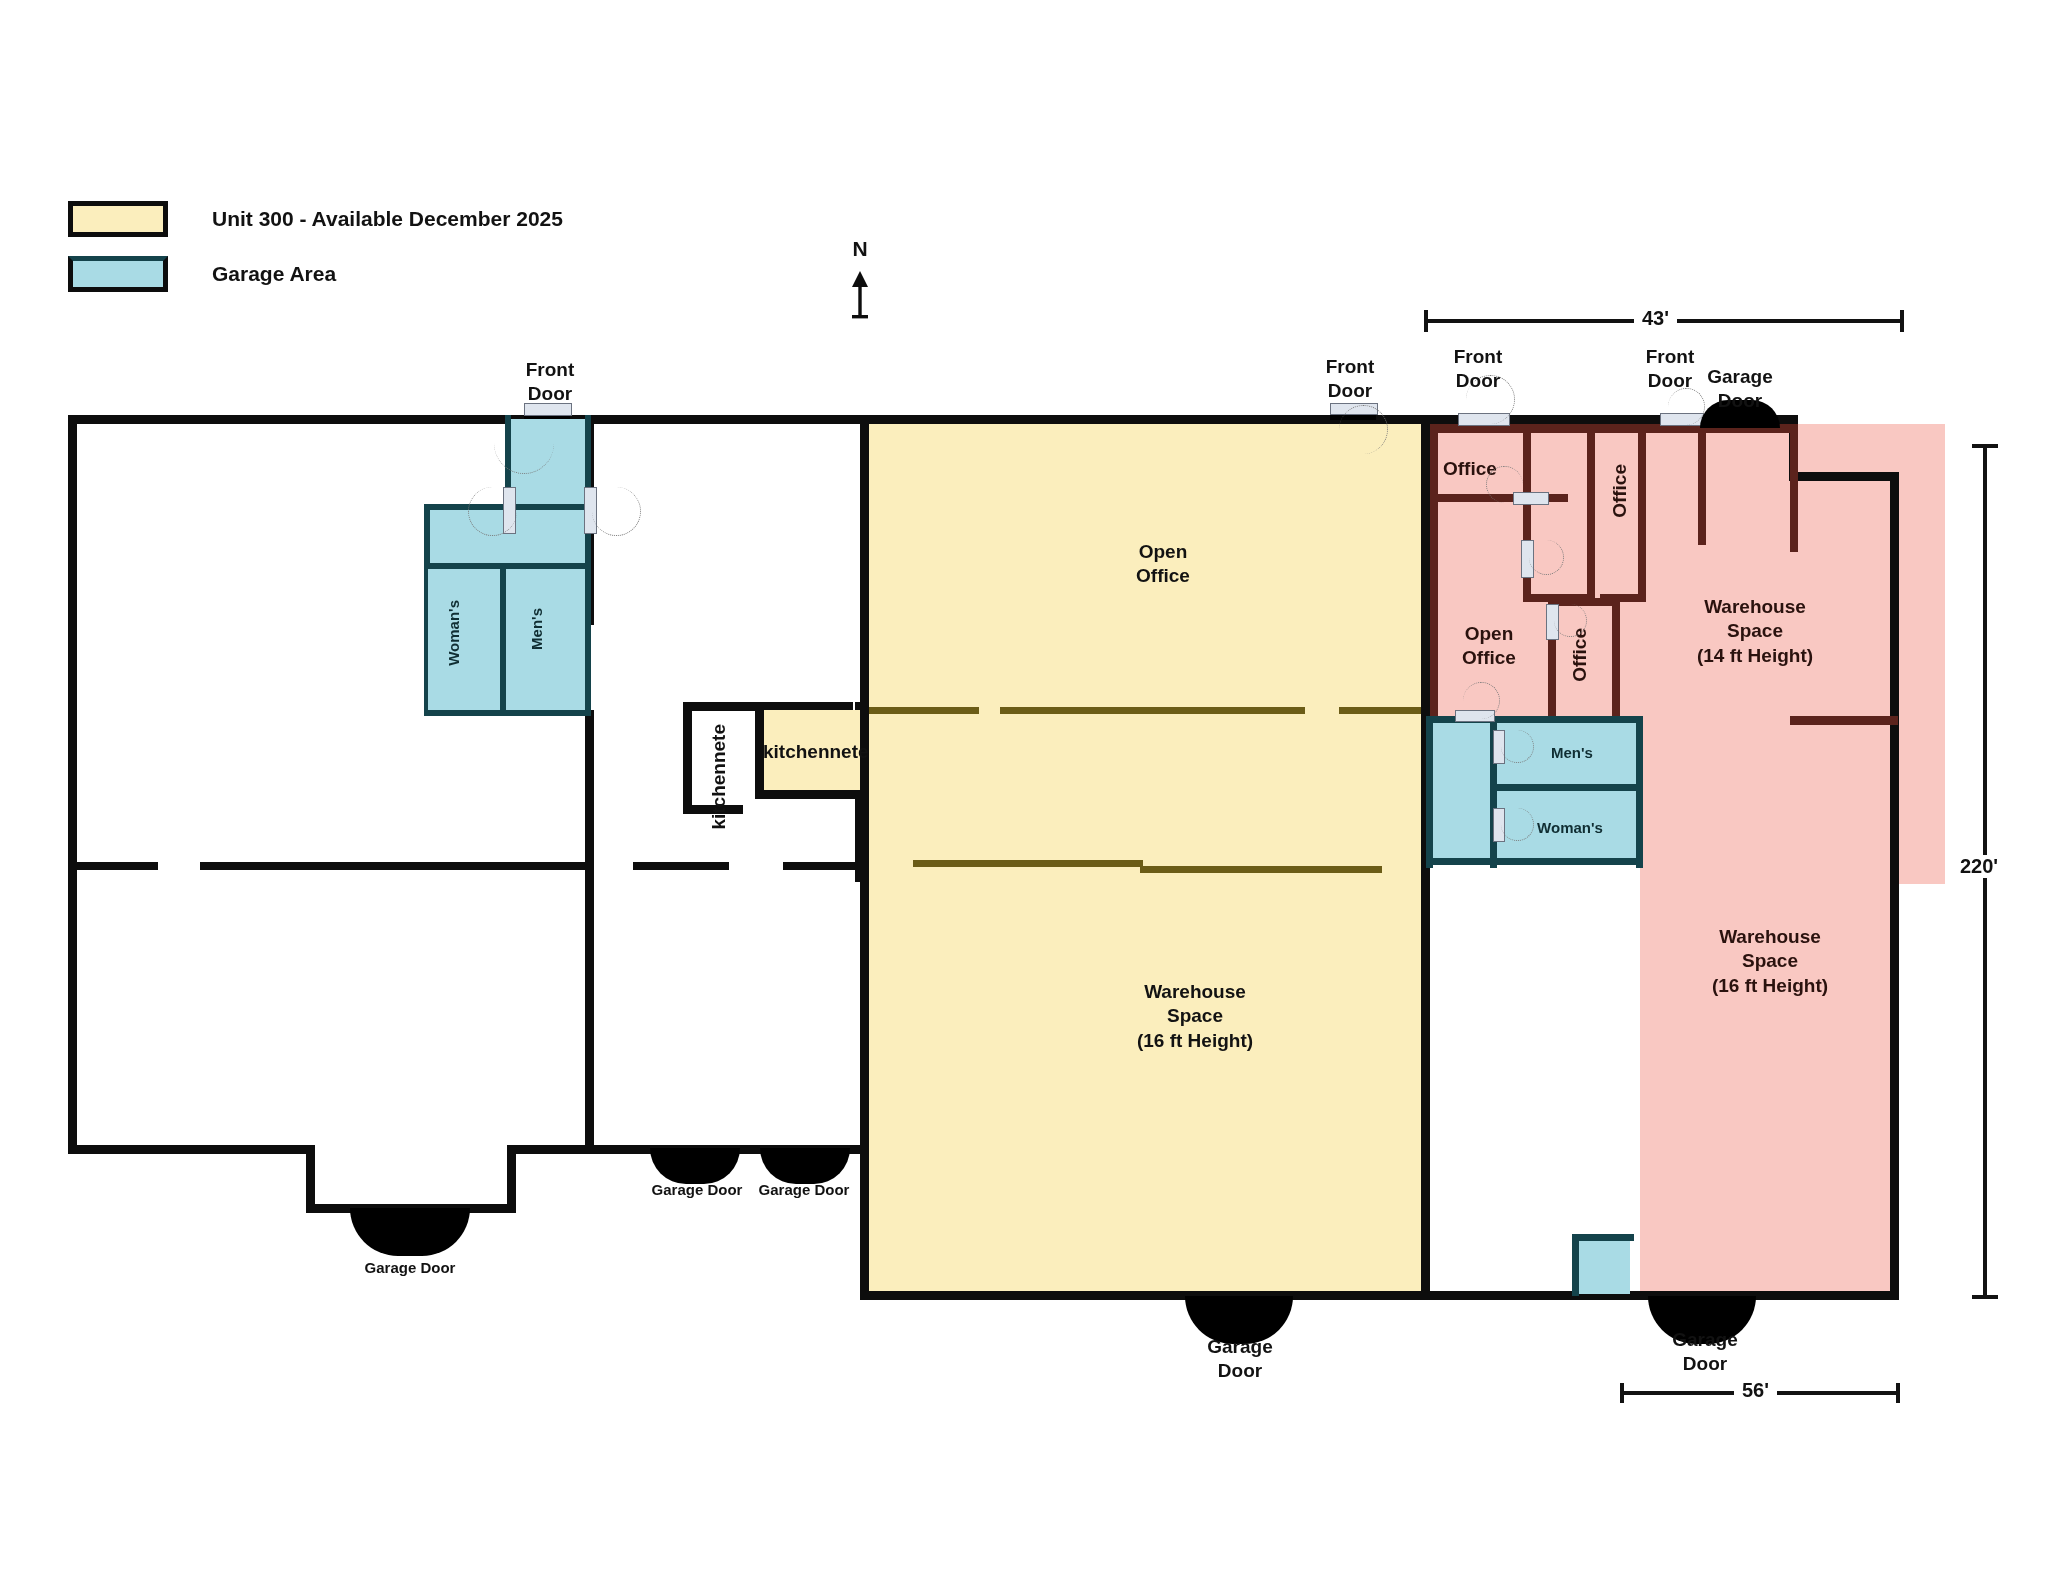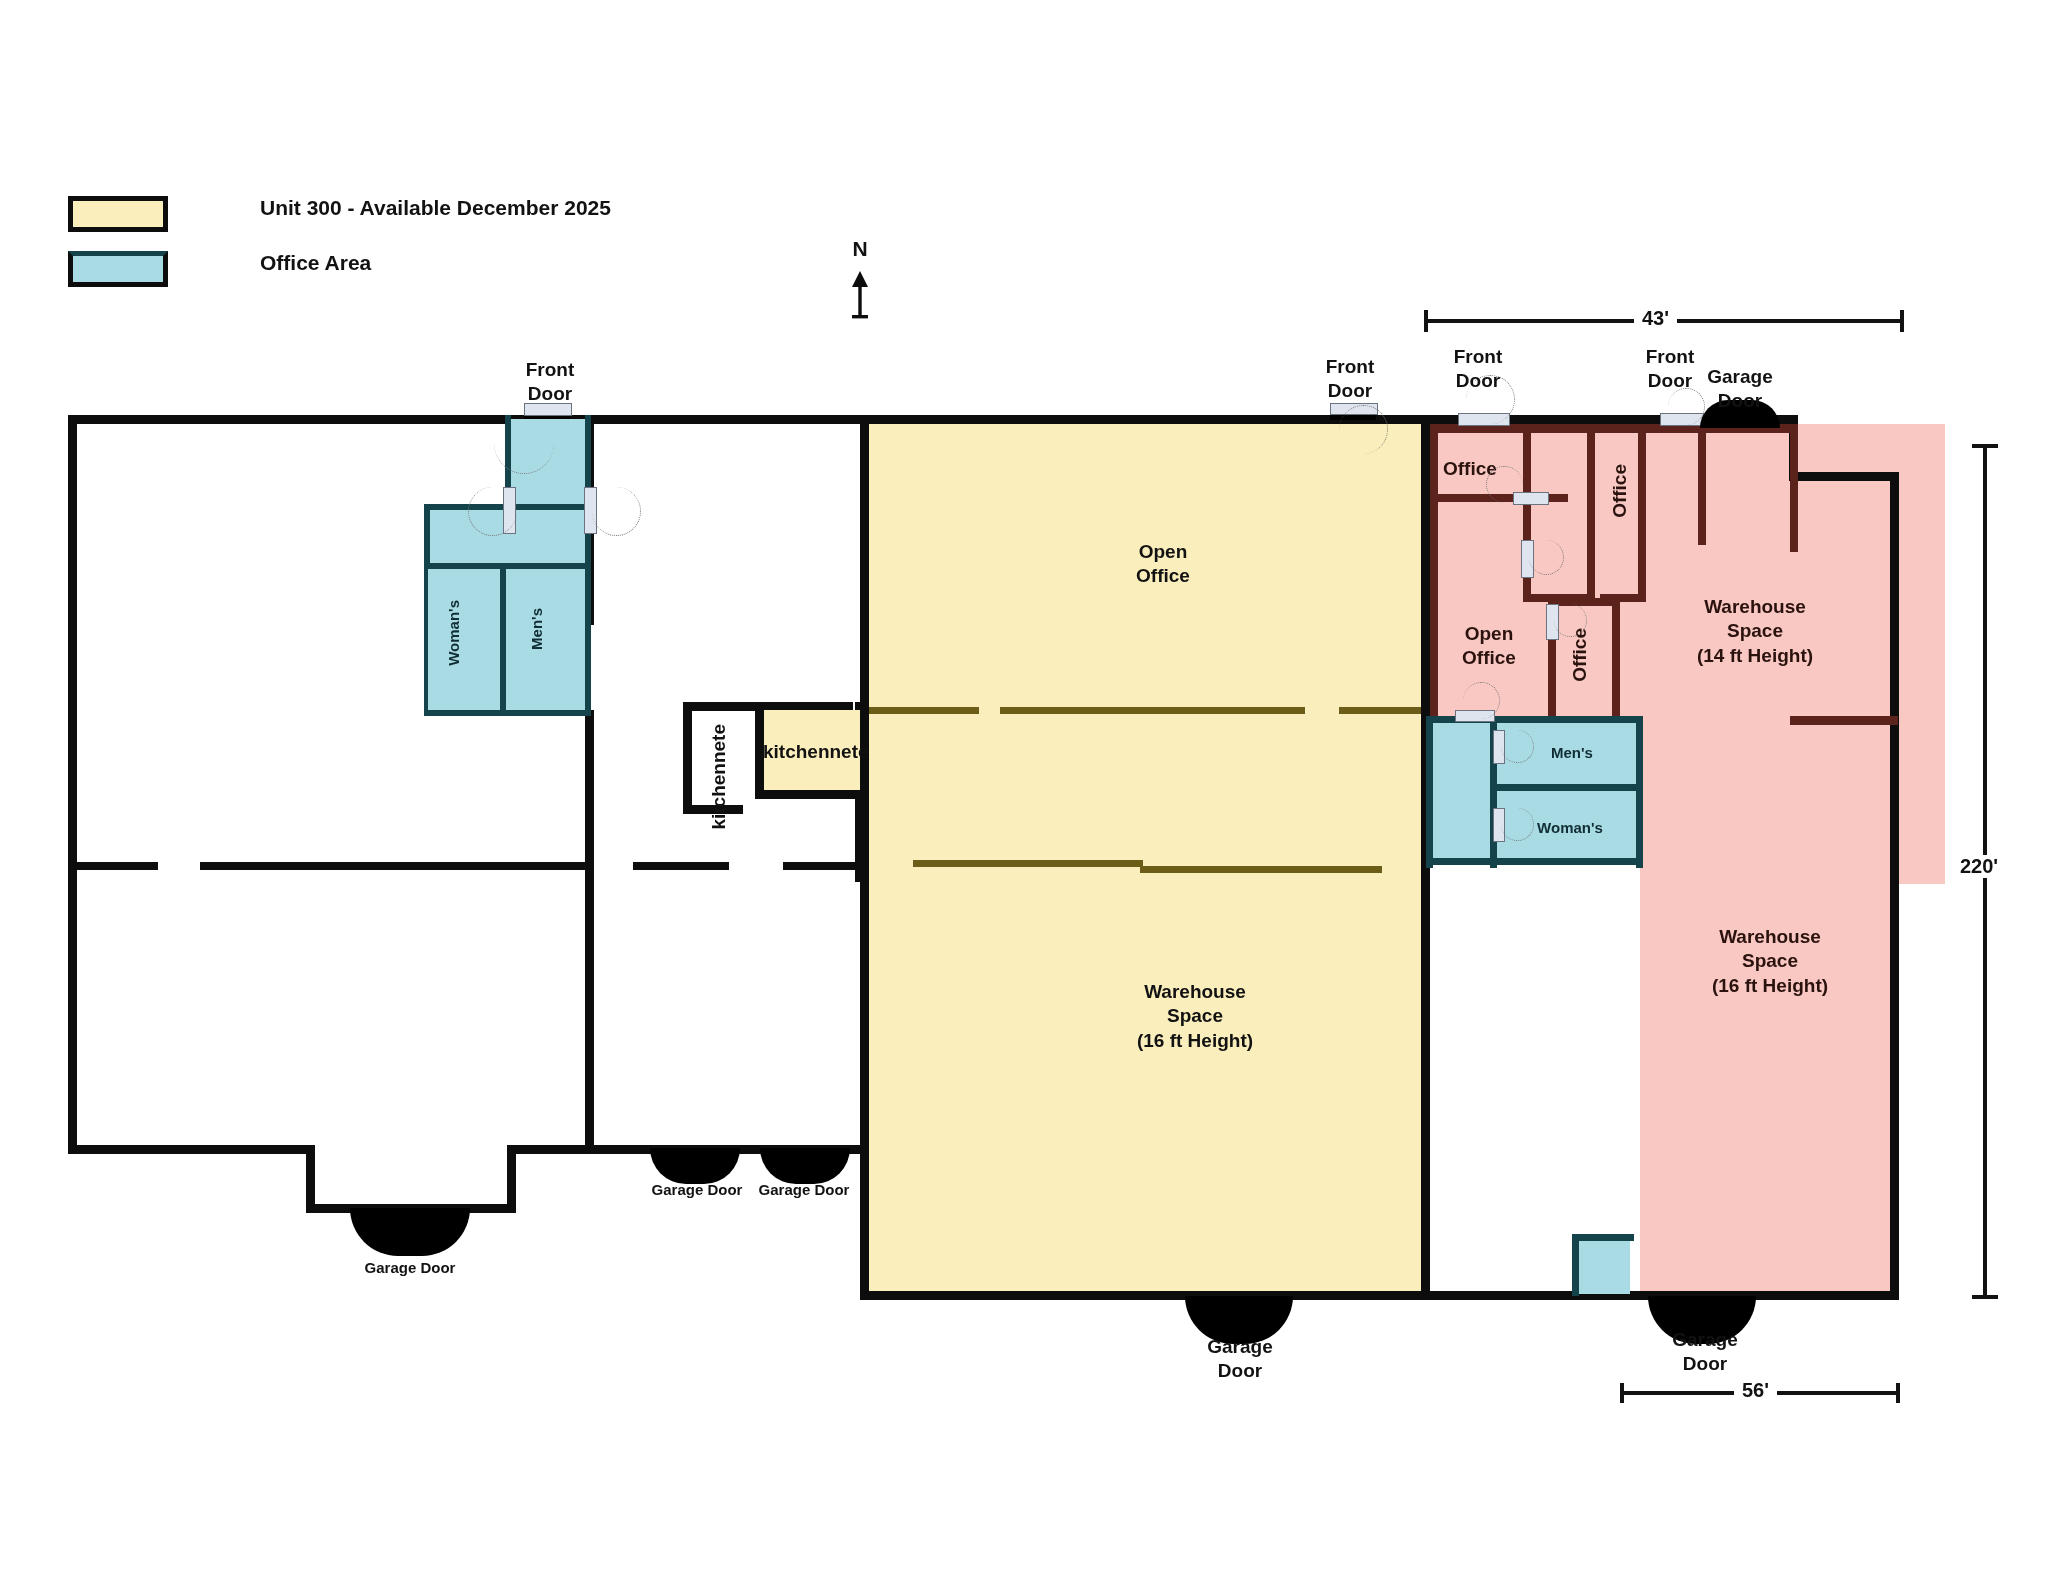--- a/index.html
+++ b/index.html
@@ -3,21 +3,21 @@
 <meta charset="utf-8">
 <style>
   html,body{margin:0;padding:0;background:#ffffff;}
   body{width:2048px;height:1583px;position:relative;overflow:hidden;
        font-family:"Liberation Sans","DejaVu Sans",sans-serif;}
 
   #stage{position:absolute;left:0;top:0;width:2048px;height:1583px;}
 
   
   .legend{position:absolute;left:68px;top:196px;}
-  .lg-row{display:flex;height:46px;margin-bottom:9px;gap:48px;}
+  .lg-row{display:flex;align-items:center;height:46px;margin-bottom:9px;}
   .lg-swatch{width:100px;height:36px;box-sizing:border-box;}
   .lg-sw-yellow{background:#fbeebd;border:5px solid #0d0d0d;}
   .lg-sw-pink{background:#f9c8c2;border:5px solid #0d0d0d;border-right-color:#6b2b23;}
   .lg-sw-blue{background:#a9dbe5;border:5px solid #0d0d0d;border-top-color:#14434b;}
   .lg-label{margin-left:44px;font-size:21px;font-weight:bold;color:#121212;white-space:nowrap;}
 
   
   .north-wrap{position:absolute;left:840px;top:238px;text-align:center;width:40px;}
   .north-letter{font-size:21px;font-weight:bold;color:#121212;line-height:1;}
   .north-arrow{margin-top:10px;}
@@ -59,21 +59,21 @@
 
 <div id="stage">
 
   <div class="legend">
     <div class="lg-row">
       <div class="lg-swatch lg-sw-yellow"></div>
       <div class="lg-label">Unit 300 - Available December 2025</div>
     </div>
     <div class="lg-row">
       <div class="lg-swatch lg-sw-blue"></div>
-      <div class="lg-label">Office Area</div>
+      <div class="lg-label">Garage Area</div>
     </div>
   </div>
 
   <div class="north-wrap">
     <div class="north-letter">N</div>
     <svg class="north-arrow" width="24" height="52" viewBox="0 0 24 52">
       <polygon points="12,2 20,18 4,18" fill="#0d0d0d"></polygon>
       <rect x="10.3" y="15" width="3.4" height="33" fill="#0d0d0d"></rect>
       <rect x="4" y="46" width="16" height="3.4" fill="#0d0d0d"></rect>
     </svg>

